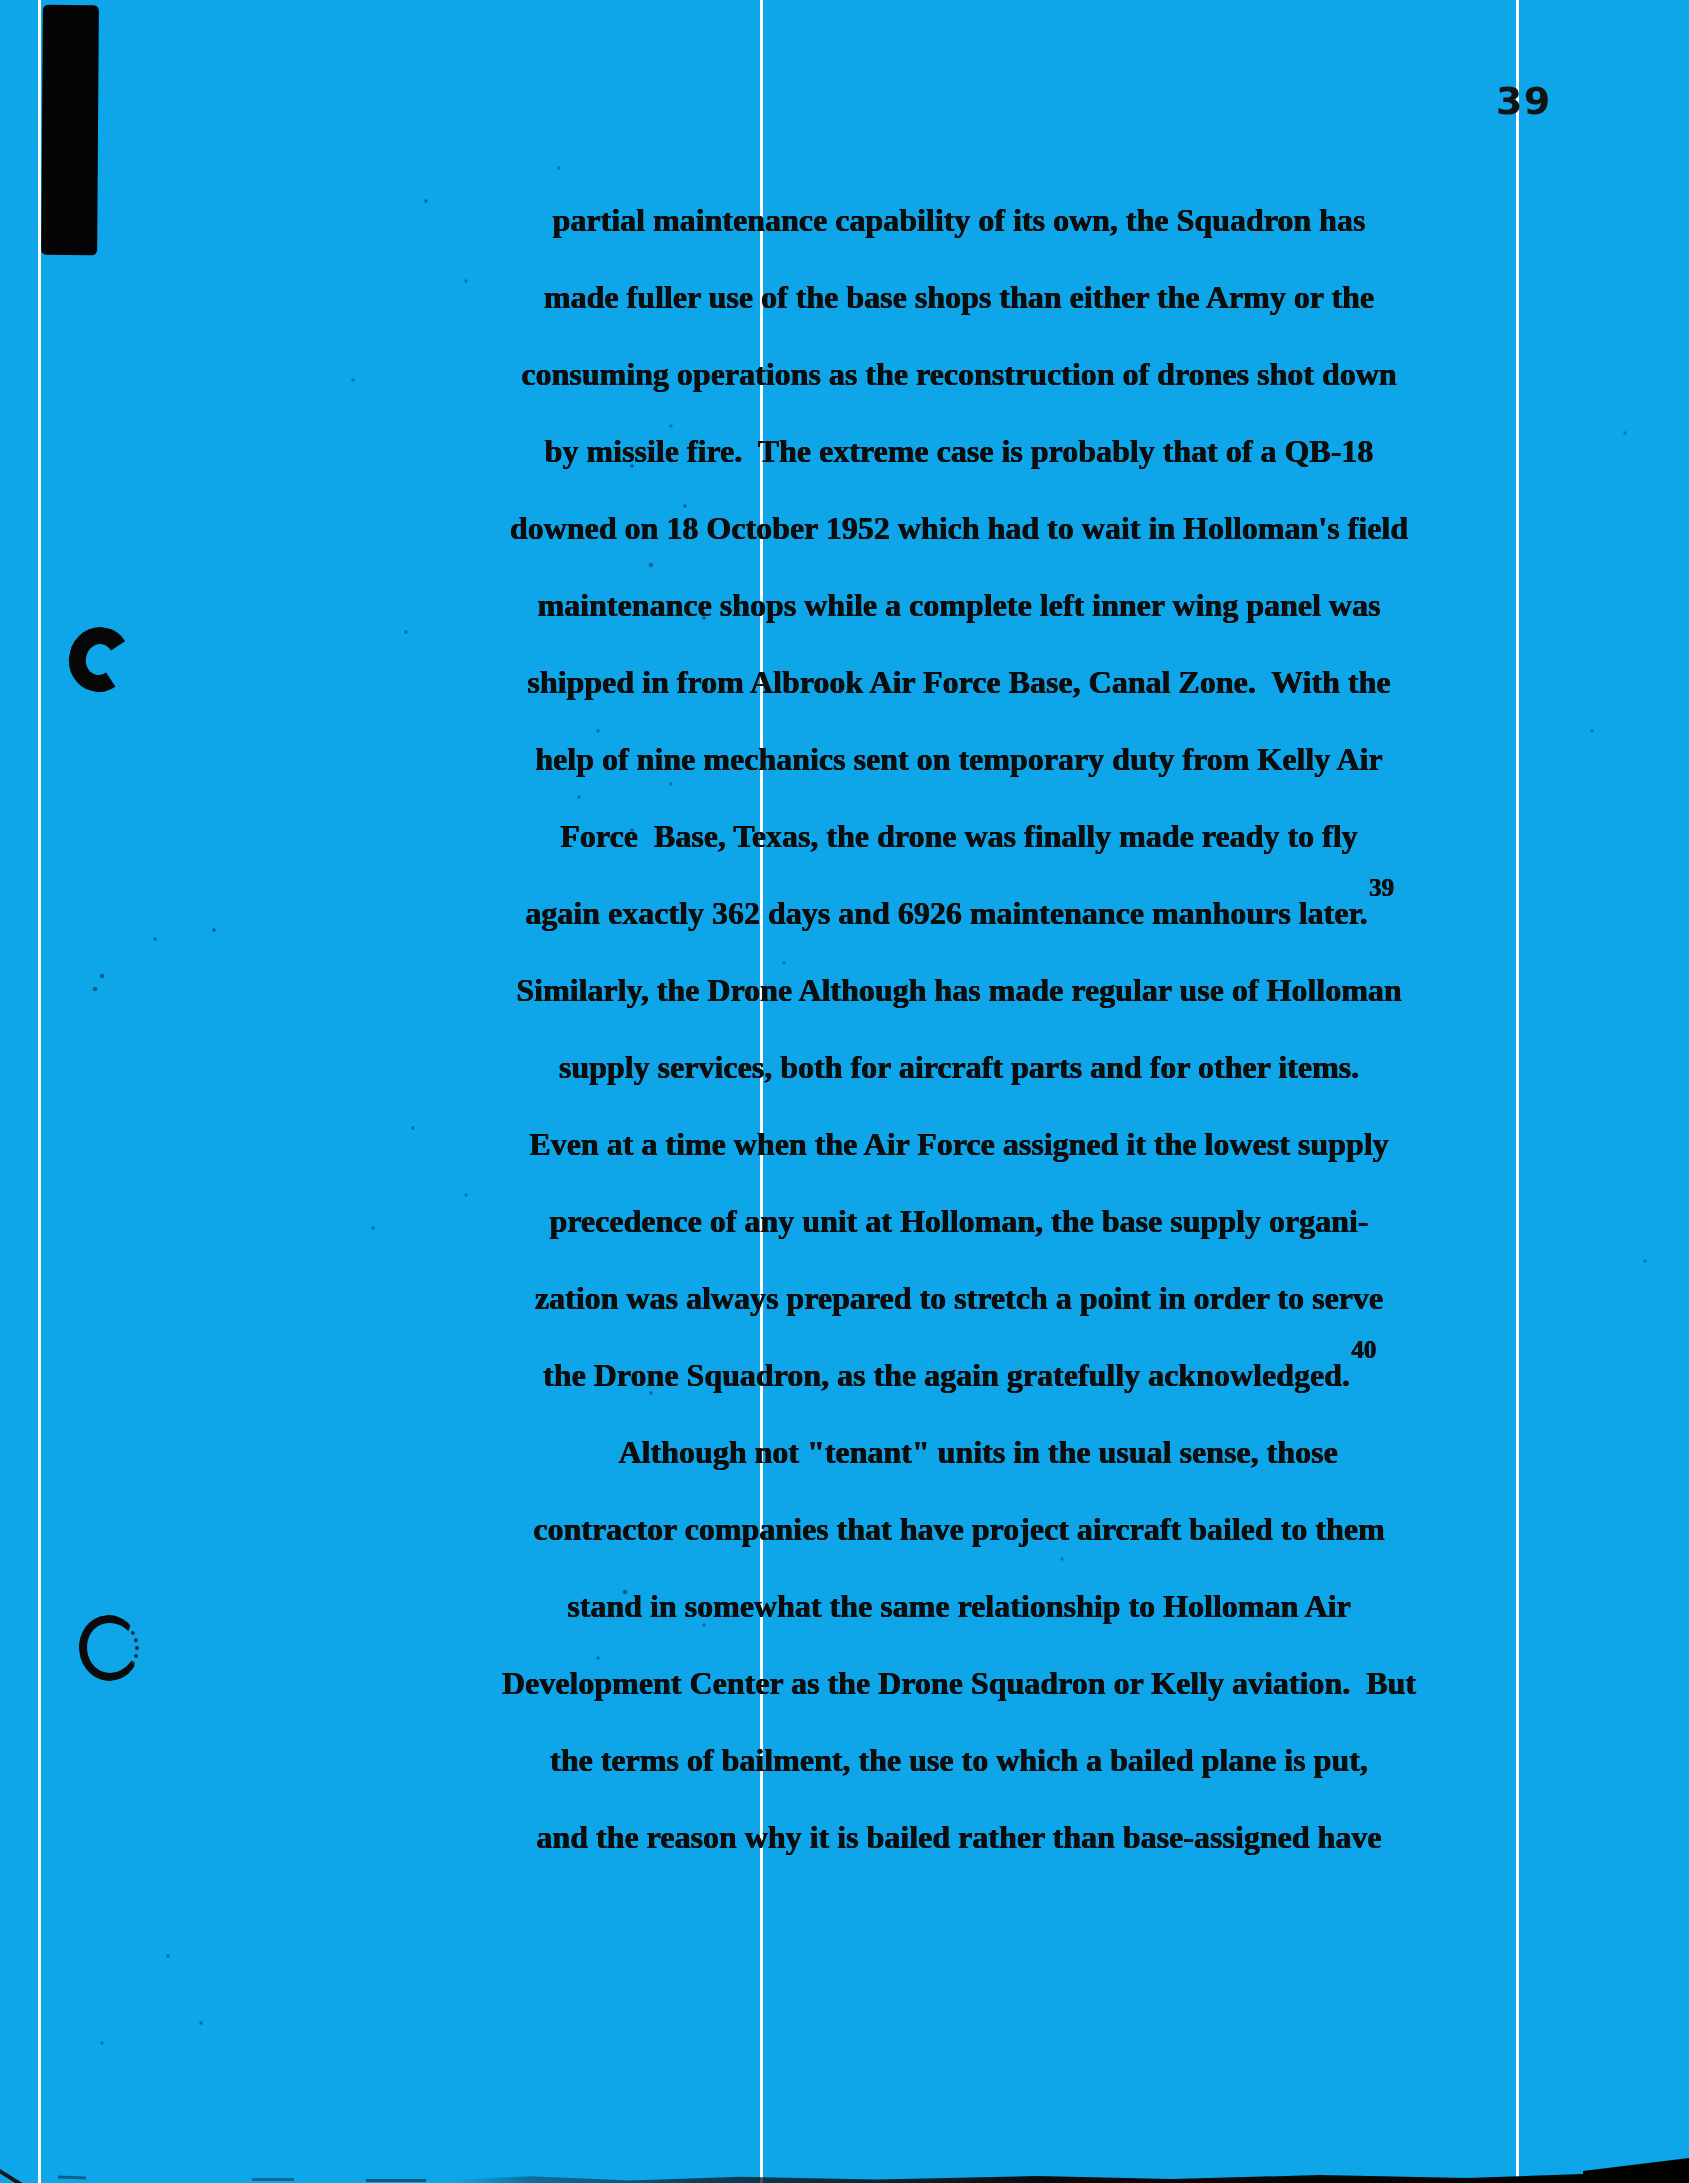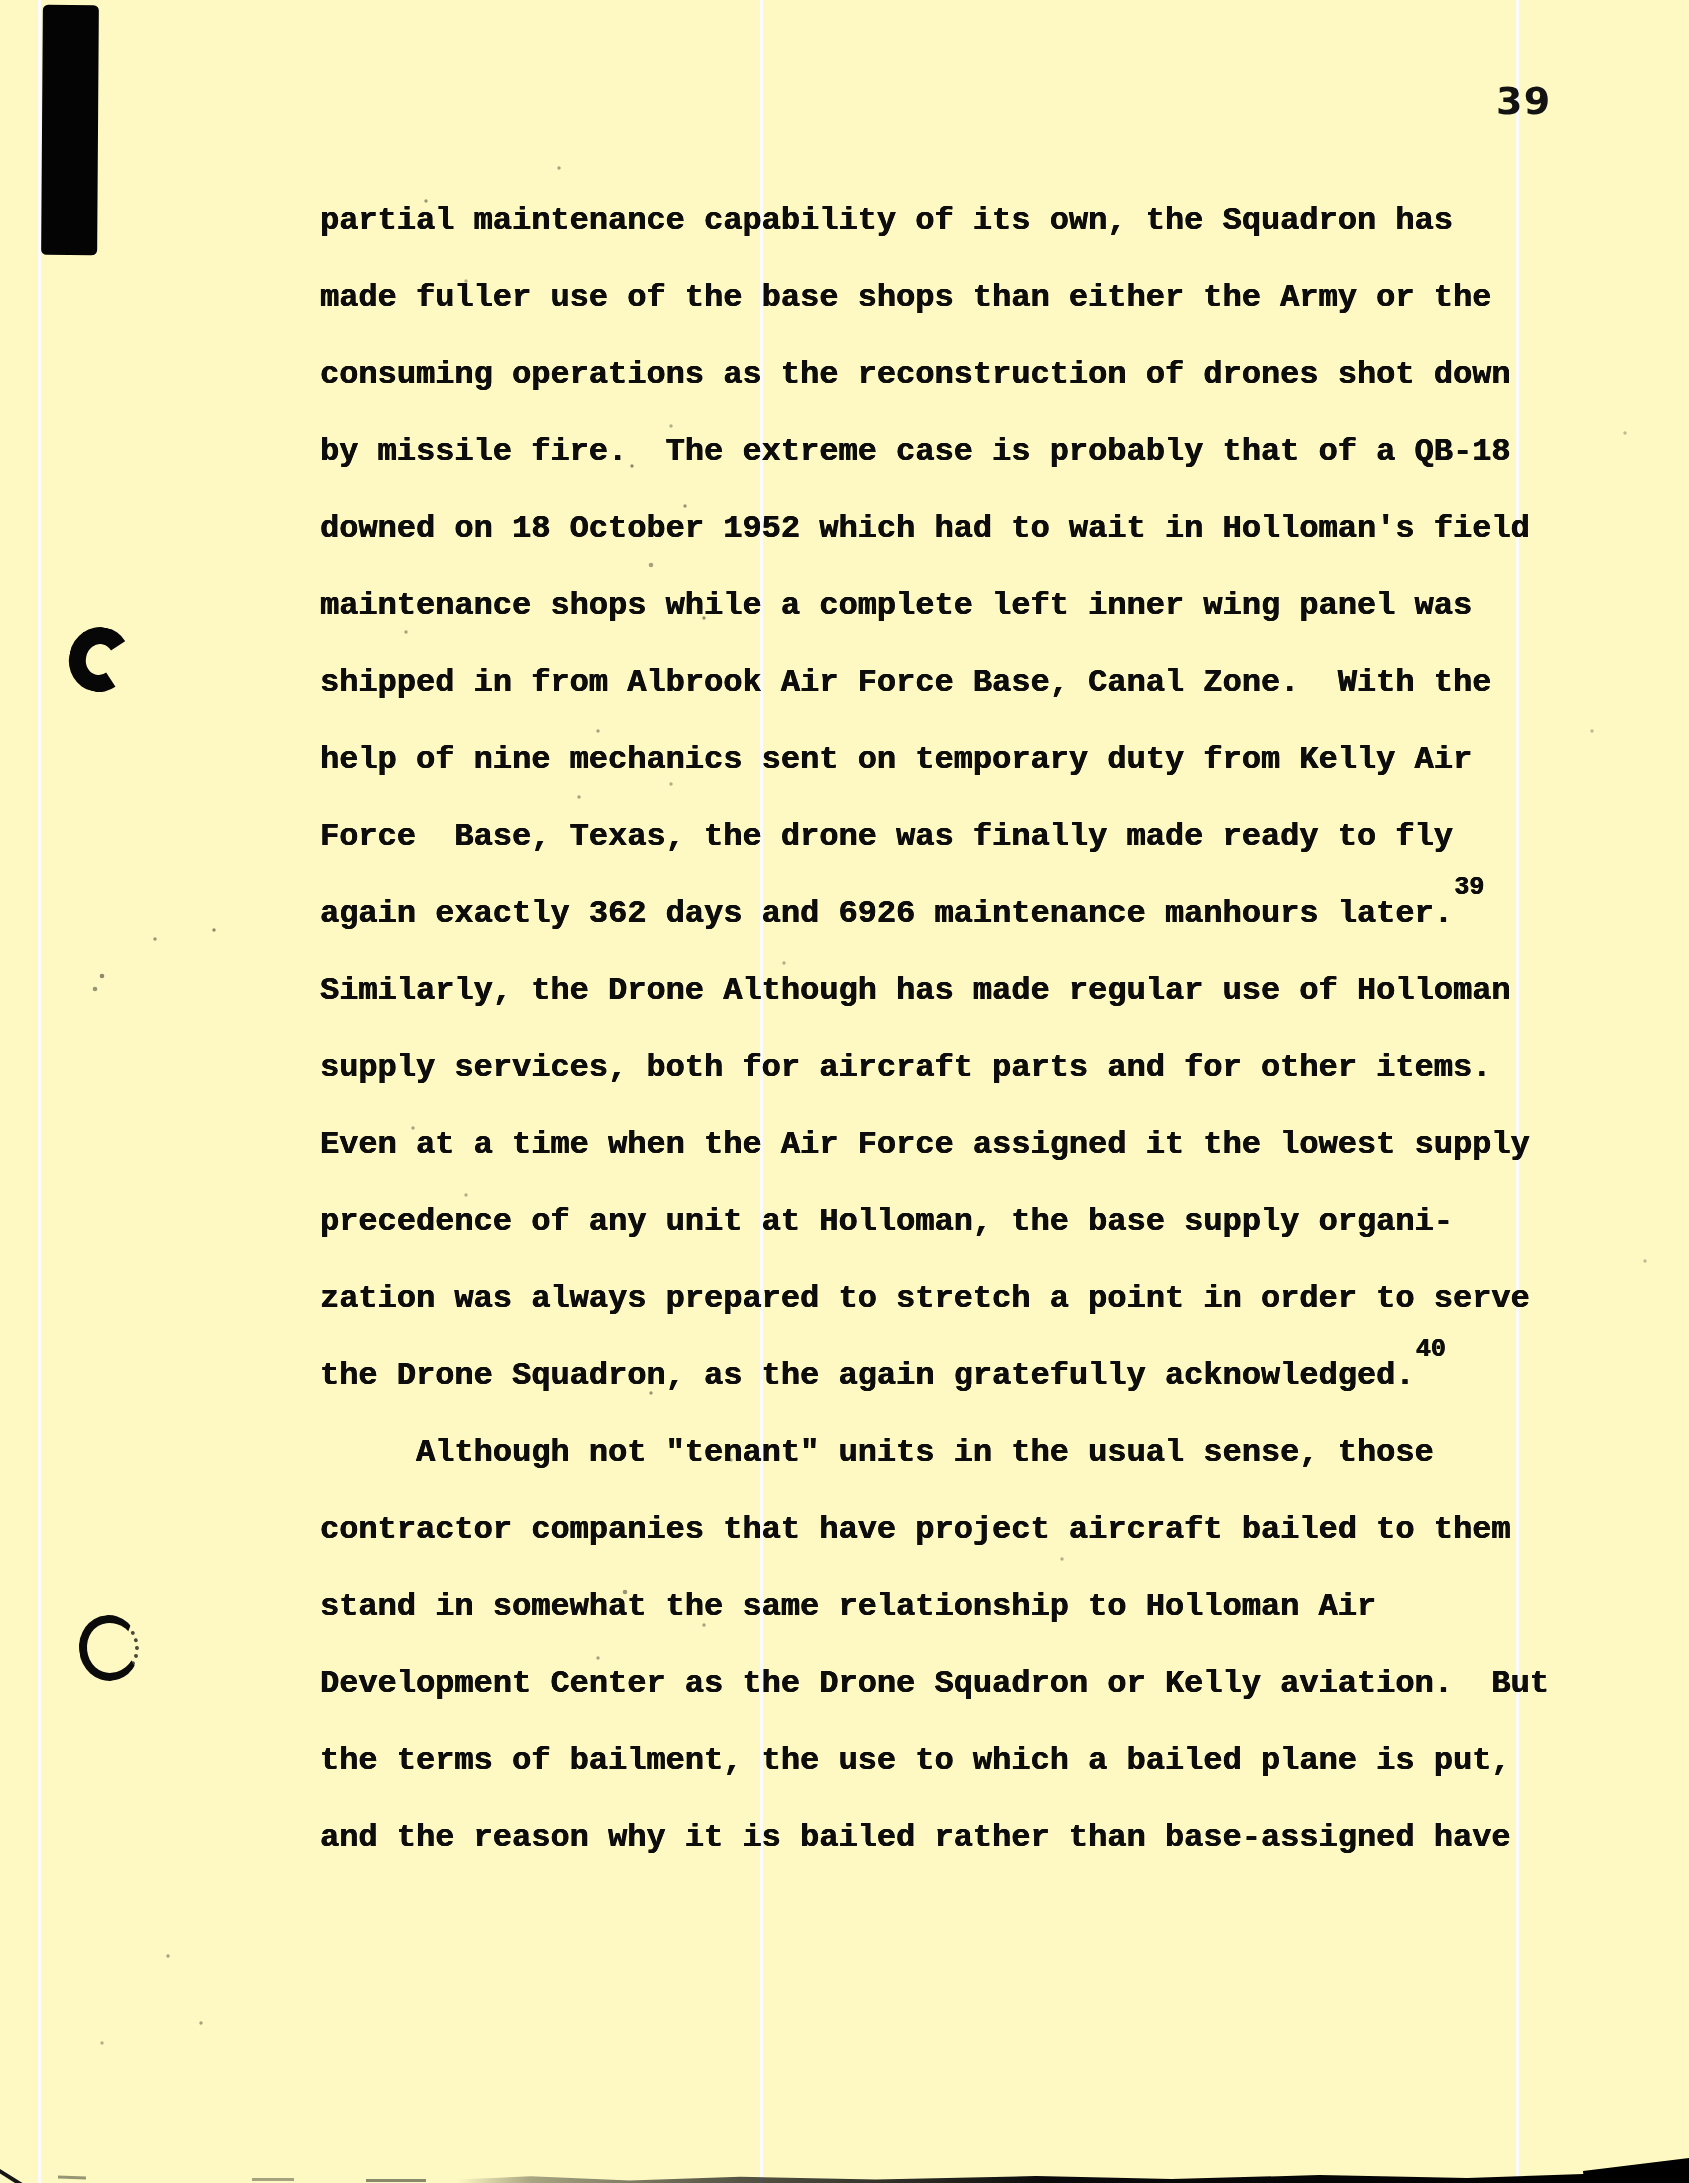--- a/index.html
+++ b/index.html
@@ -4,38 +4,40 @@
 <style>
   html, body { margin: 0; padding: 0; }
   body {
     width: 1689px; height: 2183px;
     position: relative;
     overflow: hidden;
     font-family: "Liberation Mono", "DejaVu Sans Mono", monospace;
   }
   .page {
     position: absolute; inset: 0;
-    background: #fef9c3;
+    background: #0ea5e9;
+    text-align: center;
   }
   
   .scanline { position: absolute; top: 0; bottom: 0; width: 2.6px; background: #fbfbfb; }
   .scanline.a { left: 38px; }
   .scanline.b { left: 760px; }
   .scanline.c { left: 1516px; }
 
   .page-number {
     position: absolute; left: 1496px; top: 79px;
     font-family: "DejaVu Sans", sans-serif;
     font-weight: 700; font-size: 38px; color: #131313;
     letter-spacing: 1.3px;
   }
 
   .text-block {
-    position: absolute; left: 320px; top: 182px; width: 1298px;
+    position: absolute; left: 310px; top: 182px; width: 1298px;
     color: #0d0d0d;
+    font-family: Liberation Serif, serif;
   }
   .line {
     height: 77px; line-height: 77px;
     font-size: 32px; font-weight: 700;
     white-space: pre;
     text-shadow: 0.4px 0 0 currentColor, -0.3px 0 0 currentColor;
   }
   .line sup {
     font-size: 25px; line-height: 0;
     position: relative; top: -16px; left: 1.3px;

